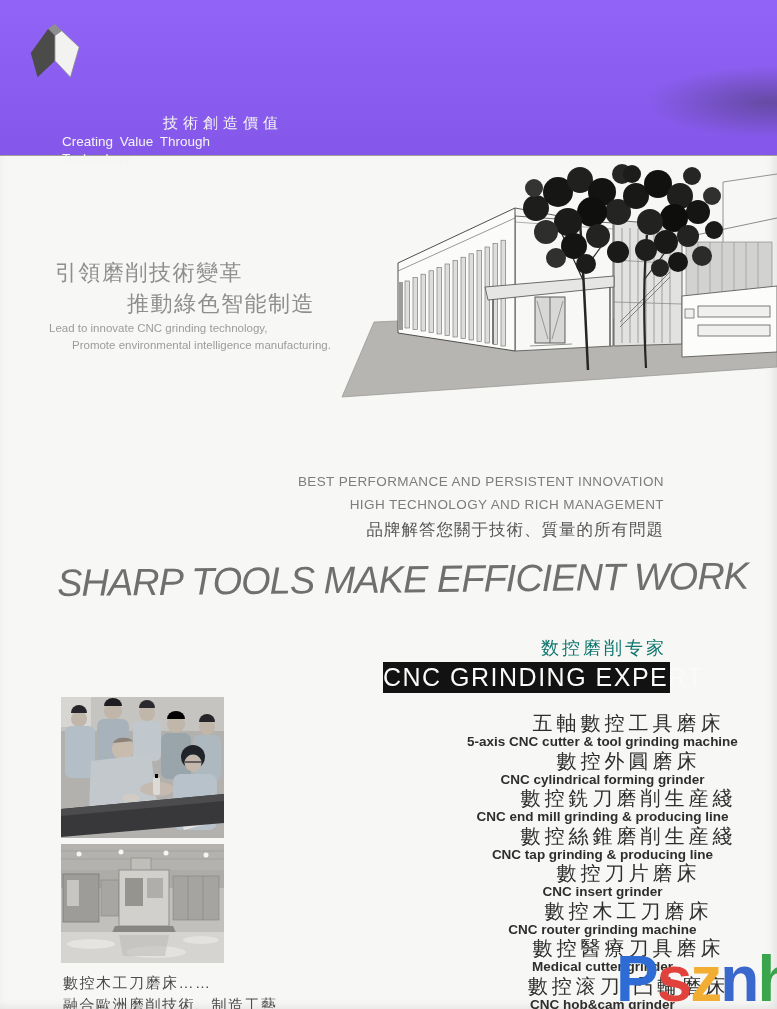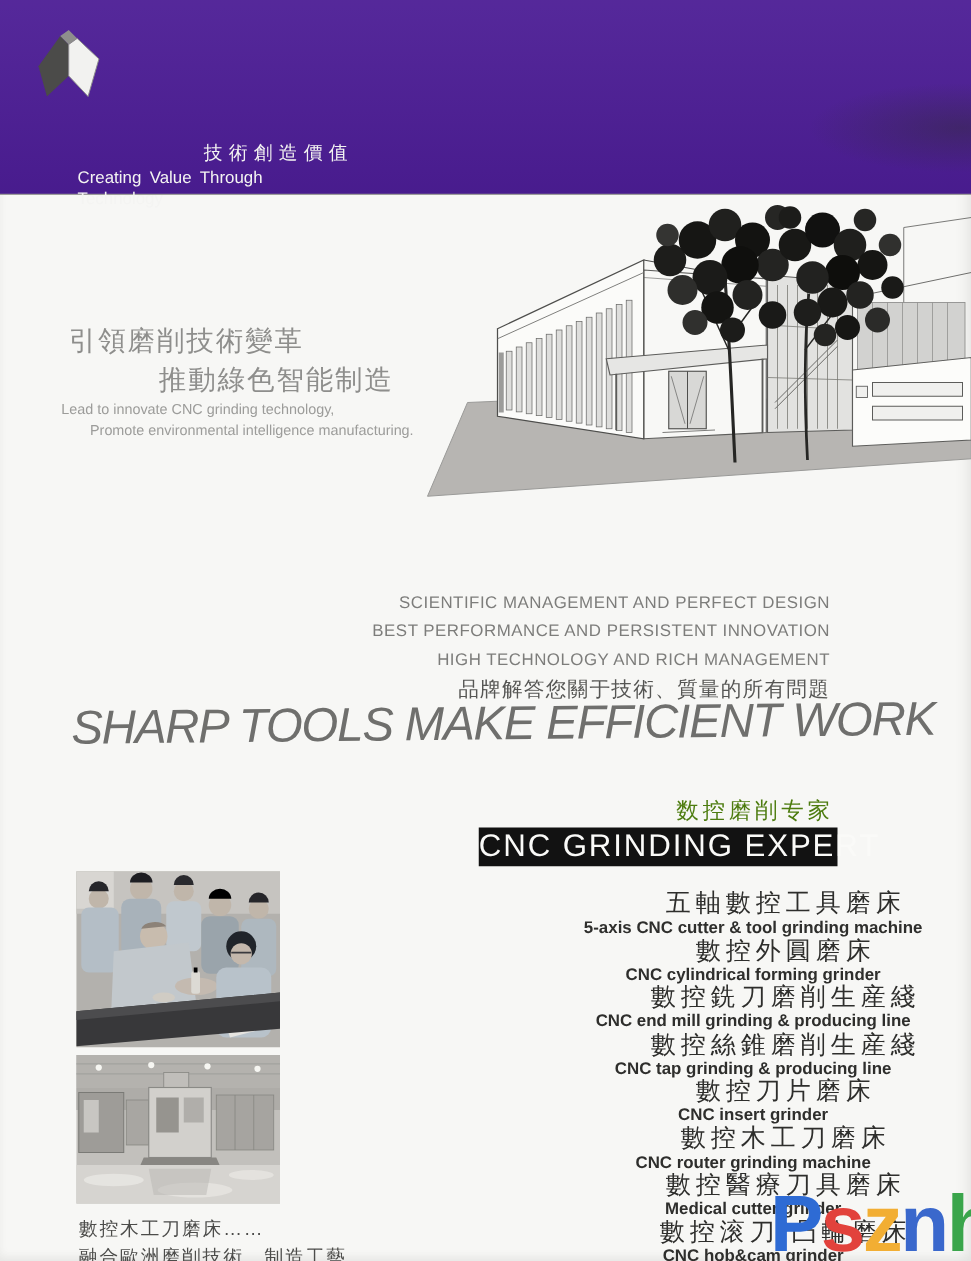--- a/index.html
+++ b/index.html
@@ -33,21 +33,21 @@
   
   .mission{right:113px;top:470px;text-align:right;color:#7d7d7b;}
   .mission .line{font-size:13.5px;letter-spacing:.4px;line-height:23px;white-space:nowrap;}
   .mission .line-zh{font-size:16.5px;letter-spacing:1px;color:#565654;line-height:23px;margin-top:2px;white-space:nowrap;}
 
   
   .banner{left:57px;top:562px;font-size:38px;font-style:italic;color:#6f6f6d;
           letter-spacing:-1px;white-space:nowrap;transform:rotate(-.6deg);transform-origin:left center;}
 
   
-  .expert-zh{right:110px;top:636px;font-size:18px;color:#4d7c0f;letter-spacing:3px;white-space:nowrap;}
+  .expert-zh{right:110px;top:636px;font-size:18px;color:#0f766e;letter-spacing:3px;white-space:nowrap;}
   .expert-bar{left:383px;top:662px;width:287px;height:31px;line-height:31px;text-align:center;
               color:#fafaf8;font-size:25px;letter-spacing:1.5px;white-space:nowrap;}
 
   
   .products{left:420px;top:712px;width:365px;text-align:center;color:#2e2e2c;}
   .p-zh{font-size:20px;letter-spacing:4px;line-height:22px;white-space:nowrap;transform:translateX(26px);}
   .p-en{font-size:13.5px;font-weight:bold;line-height:15.5px;white-space:nowrap;}
 
   
   .photo1{left:61px;top:697px;width:163px;height:141px;}
@@ -56,21 +56,21 @@
   .cap1{top:974px;} .cap2{top:996px;}
 
   
   .watermark{left:616px;top:947px;font-size:64px;font-weight:bold;letter-spacing:-2px;line-height:1;z-index:5;white-space:nowrap;}
 </style>
 </head>
 <body>
 
 <div class="page">
 
-  <div class="abs header" style="background-color: #4c1d95;">
+  <div class="abs header" style="background-color: #8b5cf6;">
     <div class="abs header-shade"></div>
     <svg class="abs logo" viewBox="0 0 60 62">
       <polygon points="6,32 24,7 31,14 31,40 13,57" fill="#4b4b49"></polygon>
       <polygon points="24,7 31,2 38,9 31,14" fill="#8e8e8c"></polygon>
       <polygon points="31,14 38,9 56,26 47,57 31,40" fill="#f2f2f0" stroke="#8b8b89" stroke-width="0.8"></polygon>
     </svg>
     <div class="abs tagline">
       <span class="tagline-zh">技術創造價值</span>
       <span class="tagline-en">Creating Value Through Technology</span>
     </div>
@@ -179,21 +179,20 @@
       <circle cx="302" cy="14" r="9" fill="#1c1c1a"></circle>
     </g>
   </svg>
 
   <div class="abs hero-zh hero-zh1">引領磨削技術變革</div>
   <div class="abs hero-zh hero-zh2">推動綠色智能制造</div>
   <div class="abs hero-en hero-en1">Lead to innovate CNC grinding technology,</div>
   <div class="abs hero-en hero-en2">Promote environmental intelligence manufacturing.</div>
 
   <div class="abs mission">
-    <div class="line">SCIENTIFIC MANAGEMENT AND PERFECT DESIGN</div>
     <div class="line">BEST PERFORMANCE AND PERSISTENT INNOVATION</div>
     <div class="line">HIGH TECHNOLOGY AND RICH MANAGEMENT</div>
     <div class="line-zh">品牌解答您關于技術、質量的所有問題</div>
   </div>
 
   <div class="abs banner">SHARP TOOLS MAKE EFFICIENT WORK</div>
 
   <div class="abs expert-zh">数控磨削专家</div>
   <div class="abs expert-bar" style="background-color: rgb(18, 18, 18);">CNC GRINDING EXPERT</div>
 

